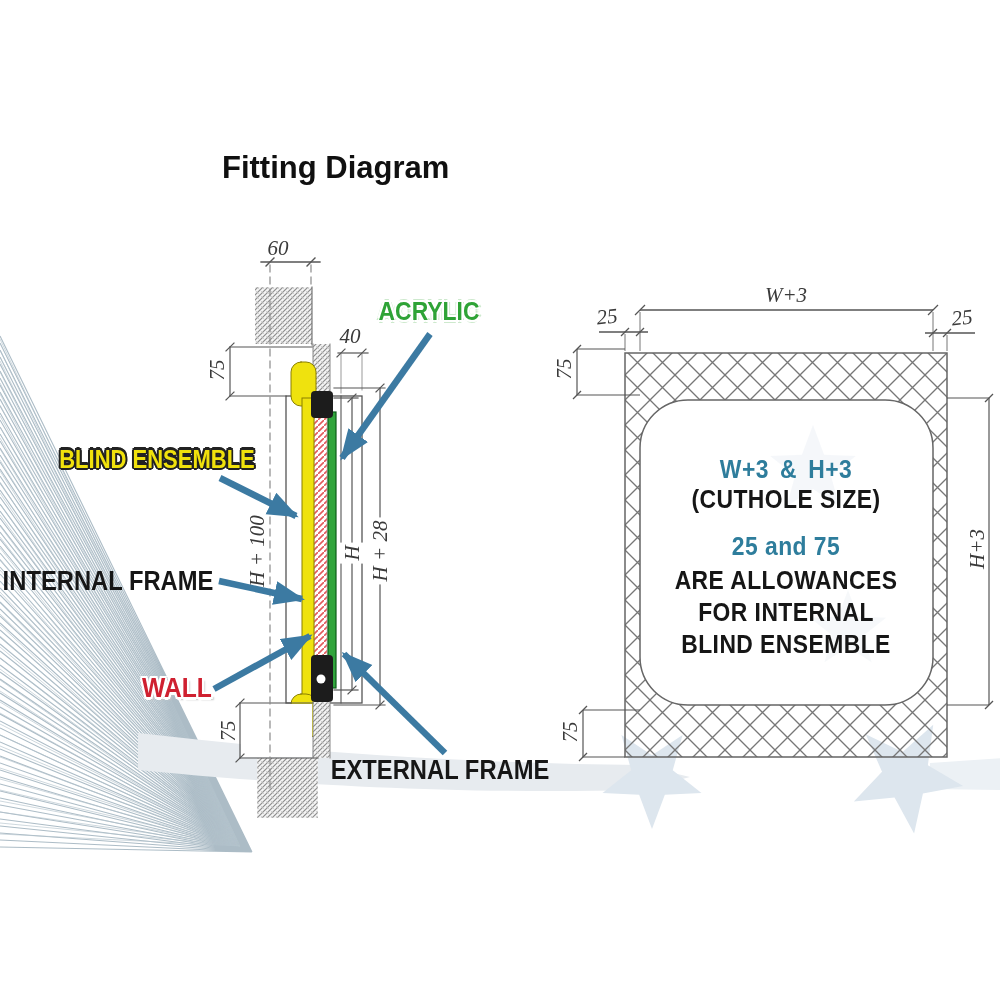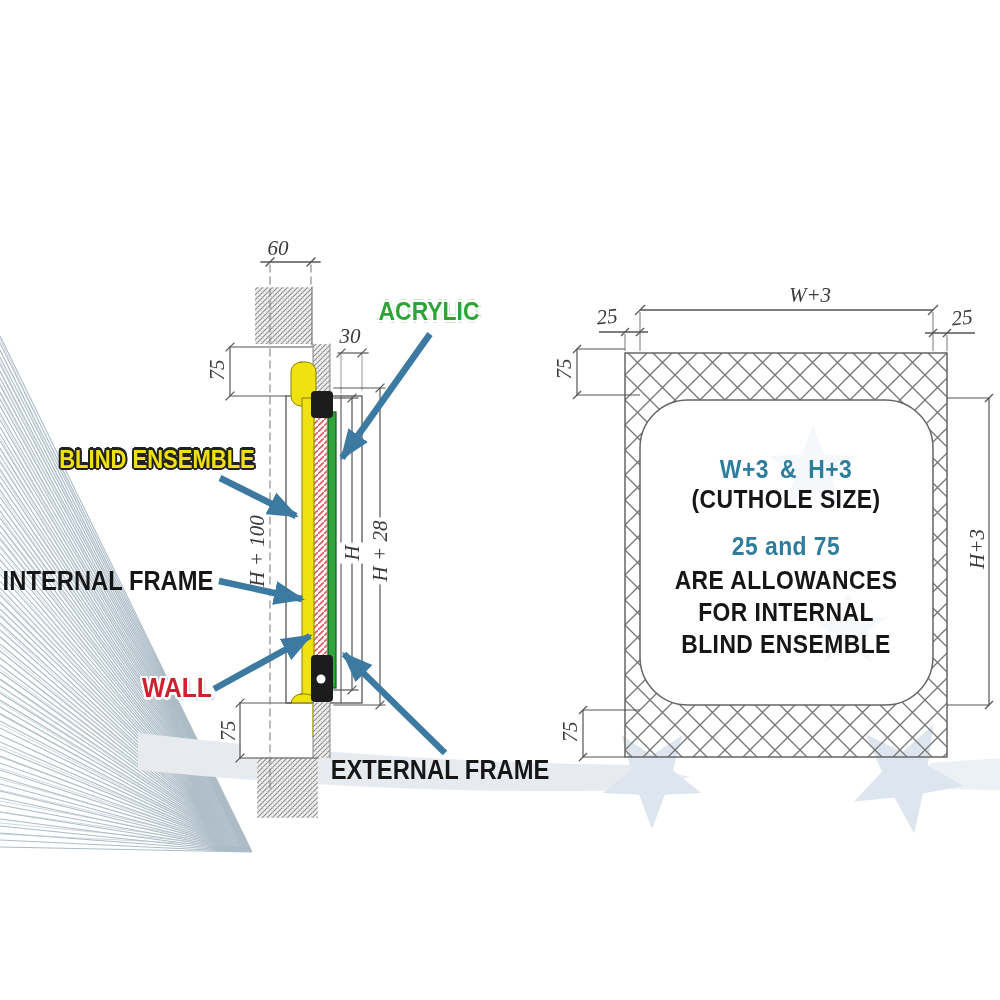--- a/index.html
+++ b/index.html
@@ -173,36 +173,37 @@
     <line x1="579" y1="761" x2="587" y2="753" stroke="#555" stroke-width="1.2"></line>
 
     <line x1="947" y1="398" x2="989" y2="398" stroke="#555" stroke-width="1.2"></line>
     <line x1="947" y1="705" x2="989" y2="705" stroke="#555" stroke-width="1.2"></line>
     <line x1="989" y1="398" x2="989" y2="705" stroke="#555" stroke-width="1.2"></line>
     <line x1="985" y1="402" x2="993" y2="394" stroke="#555" stroke-width="1.2"></line>
     <line x1="985" y1="709" x2="993" y2="701" stroke="#555" stroke-width="1.2"></line>
   </g>
 </svg>
 
+<div class="title" style="left:222px;top:150px;">Fitting Diagram</div>
 
 <div class="lbl outline-green" style="left:429px;top:311px;font-size:26px;">ACRYLIC</div>
 <div class="lbl outline-black" style="left:157px;top:459px;font-size:25px;">BLIND ENSEMBLE</div>
 <div class="lbl blk" style="left:108px;top:581px;font-size:27px;">INTERNAL FRAME</div>
 <div class="lbl outline-white-red" style="left:177px;top:688px;font-size:28px;">WALL</div>
 <div class="lbl blk" style="left:440px;top:770px;font-size:27px;">EXTERNAL FRAME</div>
 
 <div class="dim" style="left:278px;top:248px;">60</div>
-<div class="dim" style="left:350px;top:336px;">30</div>
+<div class="dim" style="left:350px;top:336px;">40</div>
 <div class="dim rot" style="left:217px;top:370px;">75</div>
 <div class="dim rot" style="left:228px;top:731px;">75</div>
 <div class="dim rot" style="left:257px;top:551px;">H + 100</div>
 <div class="dim rot bgw" style="left:352px;top:553px;">H</div>
 <div class="dim rot bgw" style="left:380px;top:551px;">H + 28</div>
 
-<div class="dim" style="left:786px;top:295px;margin-left:24px;">W+3</div>
+<div class="dim" style="left:786px;top:295px;">W+3</div>
 <div class="dim tilt" style="left:607px;top:317px;">25</div>
 <div class="dim tilt" style="left:962px;top:318px;">25</div>
 <div class="dim rot" style="left:564px;top:369px;">75</div>
 <div class="dim rot" style="left:570px;top:732px;">75</div>
 <div class="dim rot" style="left:977px;top:549px;">H+3</div>
 
 <div class="panel-line teal wsp" style="left:786px;top:469px;">W+3 &amp; H+3</div>
 <div class="panel-line blk" style="left:786px;top:499px;">(CUTHOLE SIZE)</div>
 <div class="panel-line teal" style="left:786px;top:546px;">25 and 75</div>
 <div class="panel-line blk" style="left:786px;top:580px;">ARE ALLOWANCES</div>

